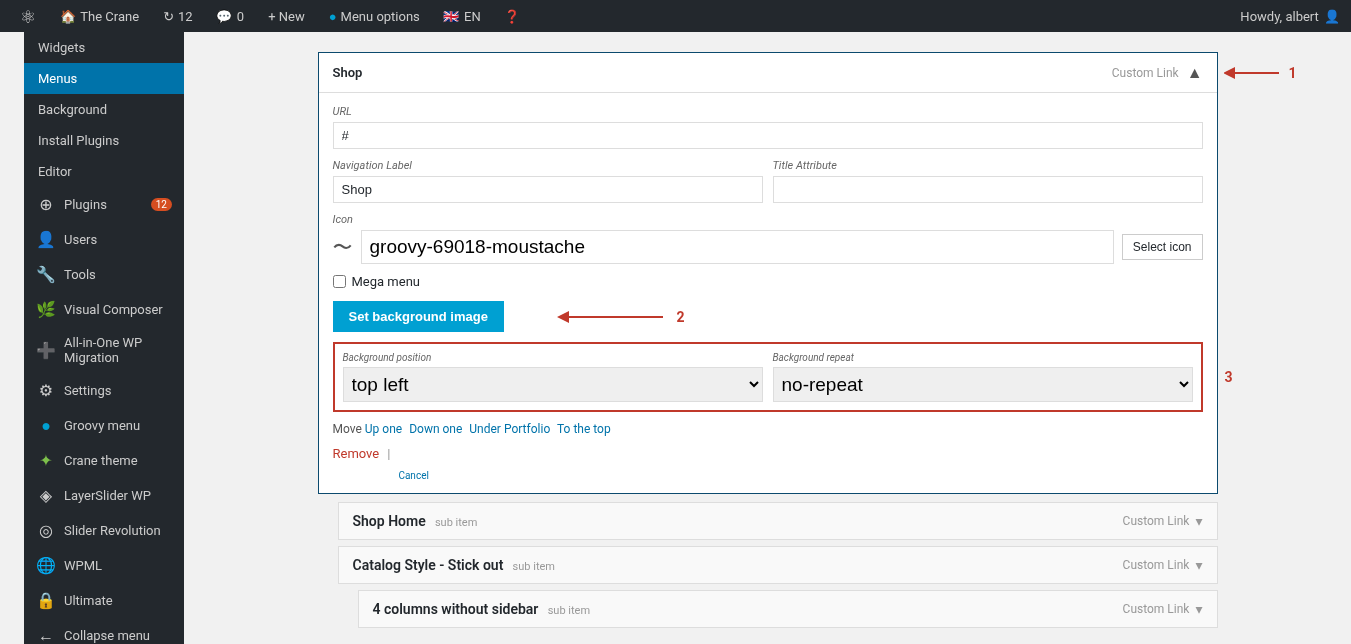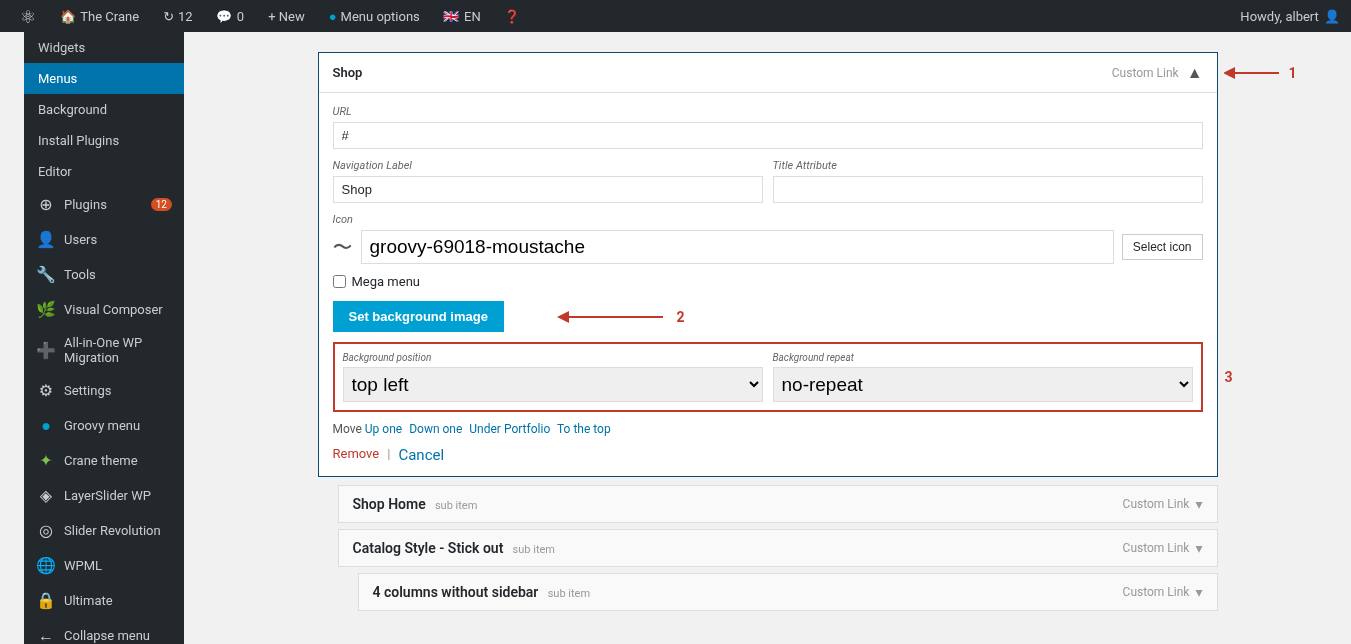--- a/index.html
+++ b/index.html
@@ -125,21 +125,21 @@
       border: 1px solid #ddd;
       font-size: 19px;
     }
 
     .move-row { font-size: 12px; color: #555; margin-bottom: 10px; }
     .move-row a { color: #0073aa; text-decoration: none; margin-right: 4px; }
 
     .actions-row { display: flex; gap: 8px; }
     .remove-link { color: #c0392b; text-decoration: none; font-size: 13px; cursor: pointer; }
     .separator { color: #999; }
-    .cancel-link { color: #0073aa; text-decoration: none; font-size: 15px; cursor: pointer; }
+    .cancel-link { color: #0073aa; text-decoration: none; font-size: 10px; cursor: pointer; margin-top: 24px; }
 
     
     .sub-panel {
       background: #f9f9f9;
       border: 1px solid #ddd;
       margin-bottom: 6px;
       margin-left: 20px;
     }
     .sub-panel-header {
       display: flex;

